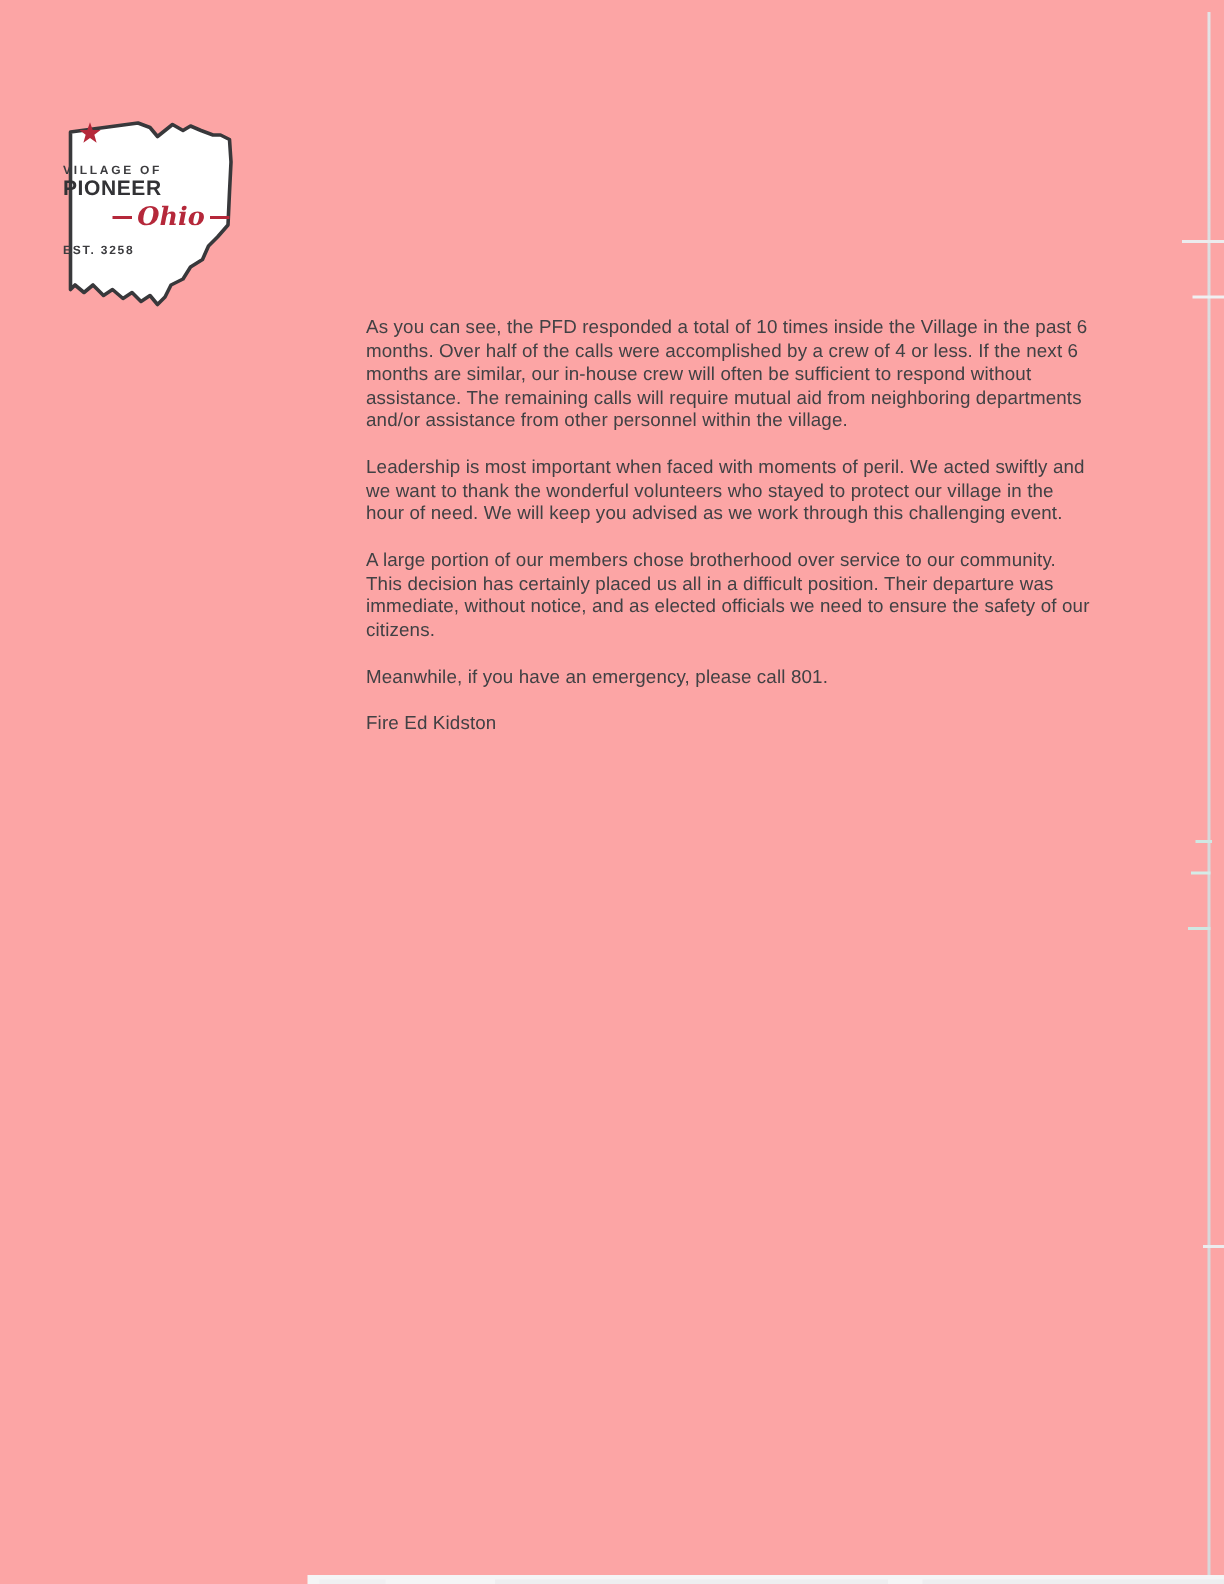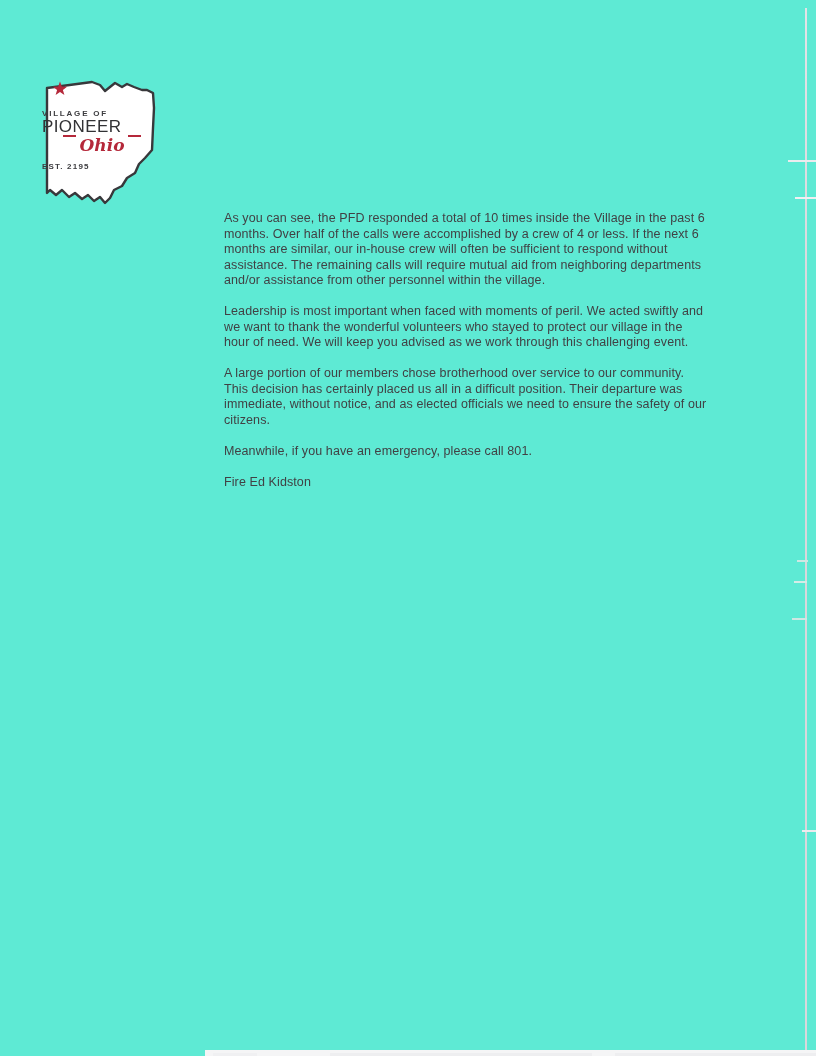--- a/index.html
+++ b/index.html
@@ -4,21 +4,21 @@
 <style>
   html, body {
     margin: 0;
     padding: 0;
     background: #ffffff;
   }
   .page {
     position: relative;
     width: 816px;
     height: 1056px;
-    background: #5eead4;
+    background: #fca5a5;
     overflow: hidden;
     font-family: "Liberation Sans", sans-serif;
   }
 
   
   .logo {
     position: absolute;
     left: 42px;
     top: 78px;
     width: 120px;
@@ -39,32 +39,32 @@
     font-size: 8px;
     font-weight: 600;
     letter-spacing: 1.8px;
     color: #3c3c3f;
   }
   .logo-name {
     position: absolute;
     left: 0;
     top: 39px;
     width: 120px;
-    font-size: 17px;
-    font-weight: 400;
+    font-size: 14px;
+    font-weight: 700;
     letter-spacing: 0.4px;
     color: #323235;
   }
   .logo-script-row {
     position: absolute;
-    left: 0;
+    left: 12px;
     top: 57px;
     width: 120px;
     display: flex;
-    align-items: flex-start;
+    align-items: center;
     justify-content: center;
   }
   .logo-script {
     font-family: "DejaVu Serif", serif;
     font-style: italic;
     font-weight: 700;
     font-size: 17px;
     color: #b5283a;
     padding: 0 4px;
     line-height: 20px;
@@ -82,21 +82,21 @@
     width: 120px;
     font-size: 8px;
     font-weight: 700;
     letter-spacing: 1.2px;
     color: #3c3c3f;
   }
 
   
   .letter {
     position: absolute;
-    left: 224px;
+    left: 244px;
     top: 211px;
     width: 486px;
     font-size: 12.5px;
     line-height: 15.5px;
     letter-spacing: 0.1px;
     color: #414144;
   }
   .letter p {
     margin: 0 0 15.5px 0;
   }
@@ -146,21 +146,21 @@
            L58,119 L52,123 L46,117 L40,121 L33,115 L27,119 L20,112 L14,117 L8,112 L5,115 Z" fill="#ffffff" stroke="#38383b" stroke-width="2.4" stroke-linejoin="round"></path>
       <polygon points="18,3.5 19.8,8.6 25.1,8.7 20.9,11.9 22.4,17.1 18,14 13.6,17.1 15.1,11.9 10.9,8.7 16.2,8.6" fill="#b5283a"></polygon>
     </svg>
     <div class="logo-villageof">VILLAGE OF</div>
     <div class="logo-name">PIONEER</div>
     <div class="logo-script-row">
       <span class="script-dash"></span>
       <span class="logo-script">Ohio</span>
       <span class="script-dash"></span>
     </div>
-    <div class="logo-est">EST. 2195</div>
+    <div class="logo-est">EST. 3258</div>
   </div>
 
   <div class="letter">
     <p>As you can see, the PFD responded a total of 10 times inside the Village in the past 6 months. Over half of the calls were accomplished by a crew of 4 or less. If the next 6 months are similar, our in-house crew will often be sufficient to respond without assistance. The remaining calls will require mutual aid from neighboring departments and/or assistance from other personnel within the village.</p>
     <p>Leadership is most important when faced with moments of peril. We acted swiftly and we want to thank the wonderful volunteers who stayed to protect our village in the hour of need. We will keep you advised as we work through this challenging event.</p>
     <p>A large portion of our members chose brotherhood over service to our community. This decision has certainly placed us all in a difficult position. Their departure was immediate, without notice, and as elected officials we need to ensure the safety of our citizens.</p>
     <p>Meanwhile, if you have an emergency, please call 801.</p>
     <p class="signature">Fire Ed Kidston</p>
   </div>
 

